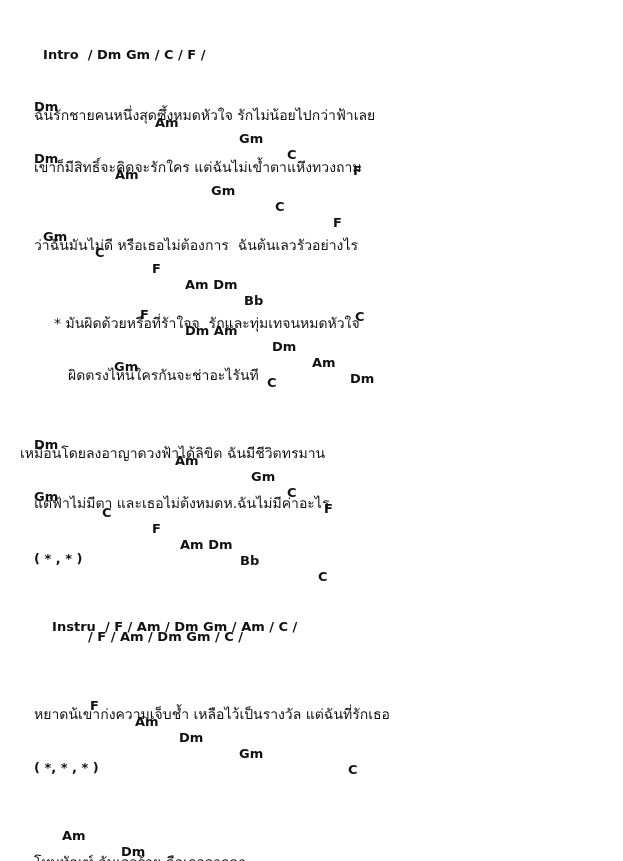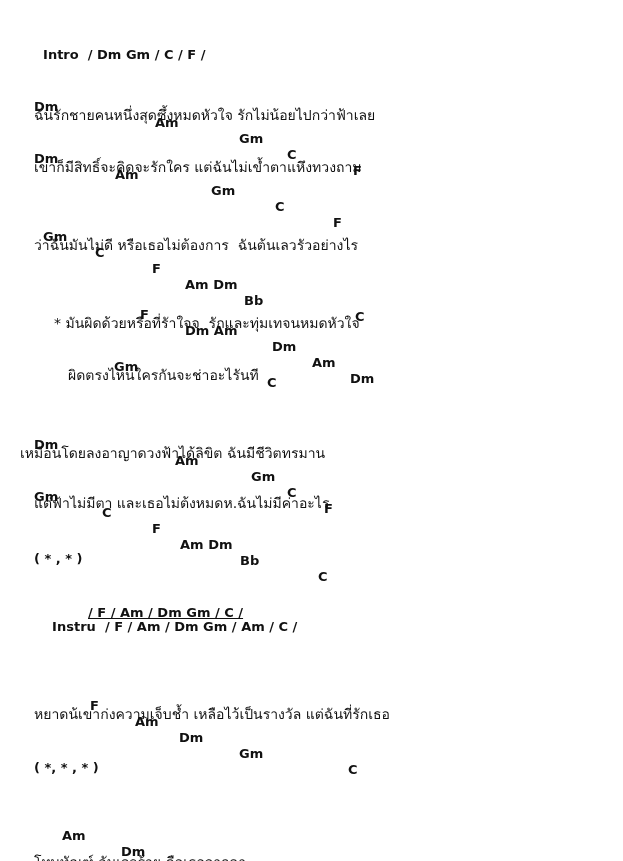--- a/index.html
+++ b/index.html
@@ -86,21 +86,21 @@
   </div>
   <div class="ln lyric" style="top:495px; left:34px;">แต่ฟ้าไม่มีตา และเธอไม่ต้งหมดห.ฉันไม่มีค่าอะไร</div>
 </div>
 
 <div class="ln sec" style="top:551px; left:34px;">( * , * )</div>
 
 <div>
   <div class="ln sec" style="top:603px; left:34px;">
     <span>Instru</span>&nbsp; <span>/ F / Am / Dm Gm / Am / C /</span>
   </div>
-  <div class="ln sec" style="top:605px; left:88px;text-decoration:underline;">/ F / Am / Dm Gm / C /</div>
+  <div class="ln sec" style="top:629px; left:88px;">/ F / Am / Dm Gm / C /</div>
 </div>
 
 <div>
   <div class="ln chord" style="top:682px; left:0; width:623px;">
     <span style="position:absolute; left:90px;">F</span>
     <span style="position:absolute; left:135px;">Am</span>
     <span style="position:absolute; left:179px;">Dm</span>
     <span style="position:absolute; left:239px;">Gm</span>
     <span style="position:absolute; left:348px;">C</span>
   </div>

